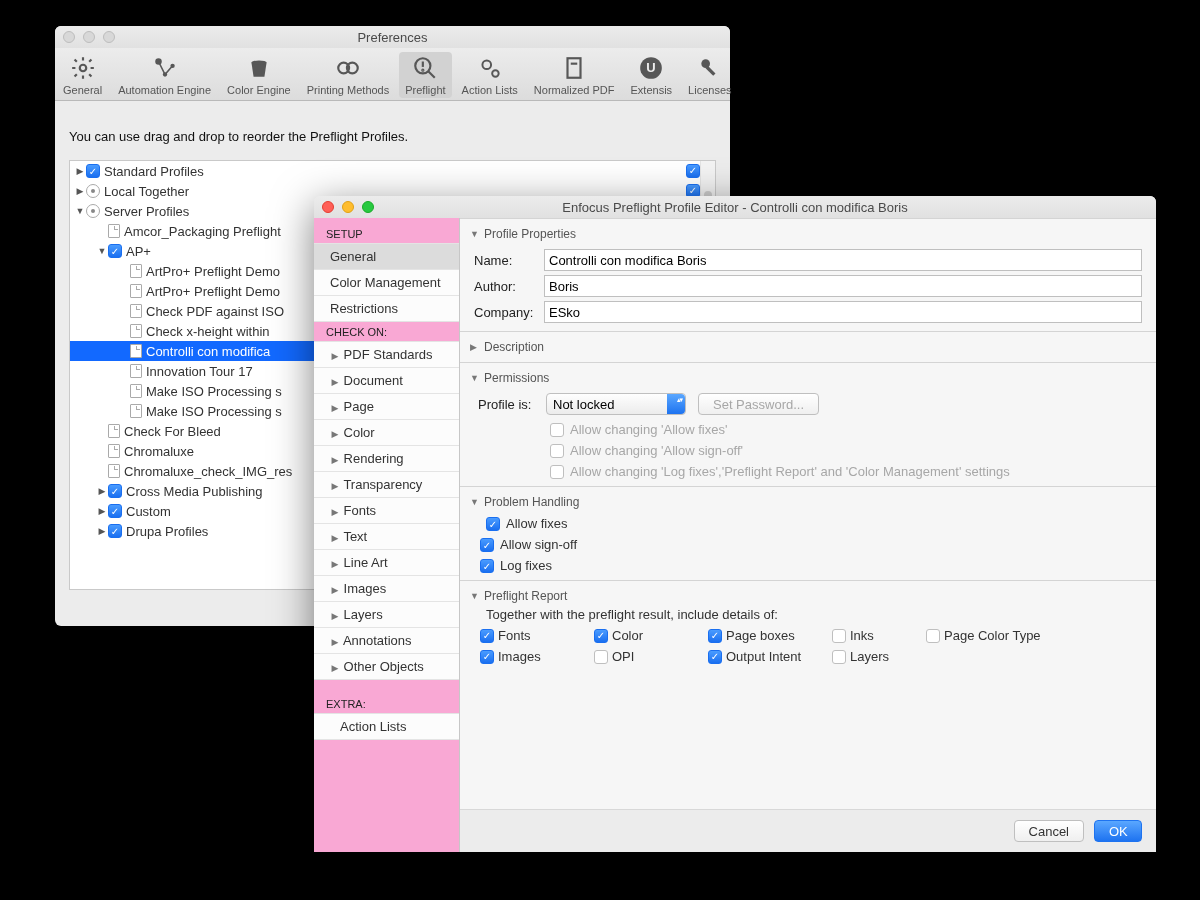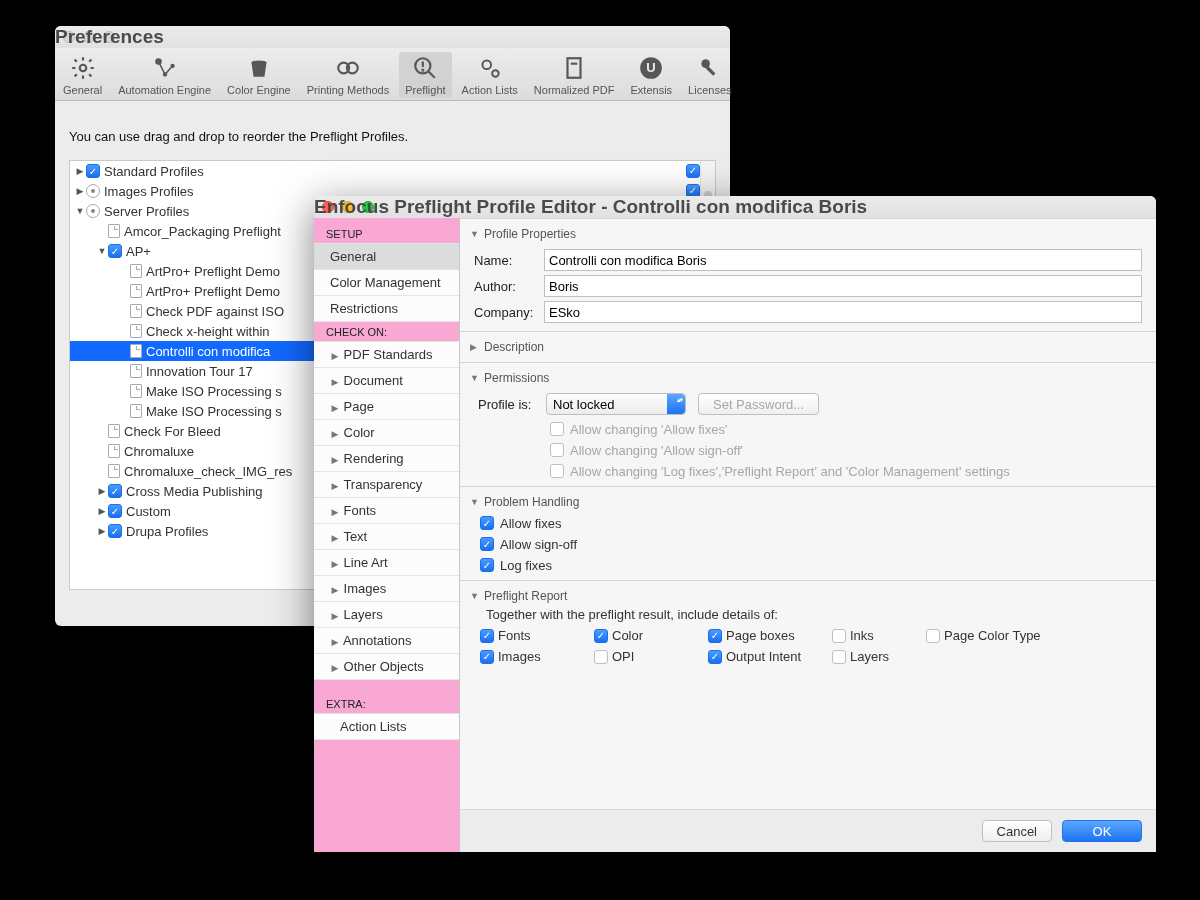--- a/index.html
+++ b/index.html
@@ -5,21 +5,21 @@
   html, body { margin: 0; padding: 0; width: 1200px; height: 900px; background: #000; font-family: -apple-system, "Helvetica Neue", Arial, sans-serif; font-size: 13px; color: #333; overflow: hidden; }
   * { box-sizing: border-box; }
   .window { position: absolute; background: #ececec; border-radius: 6px; box-shadow: 0 10px 40px rgba(0,0,0,0.5); }
   .titlebar { height: 22px; background: linear-gradient(#ececec,#e1e1e1); border-top-left-radius: 6px; border-top-right-radius: 6px; display: flex; align-items: center; position: relative; padding: 0 8px; }
   .traffic { display: flex; gap: 8px; }
   .tbtn { width: 12px; height: 12px; border-radius: 50%; }
   .tbtn.close { background: #ff5f57; border: 1px solid #e33e32; }
   .tbtn.min   { background: #ffbd2e; border: 1px solid #e1a116; }
   .tbtn.zoom  { background: #28c940; border: 1px solid #1aab29; }
   .tbtn.inactive { background: #d8d8d8; border: 1px solid #bdbdbd; }
-  .wintitle { position: absolute; left: 0; right: 0; text-align: left; font-size: 19px; color: #4a4a4a; pointer-events: none; font-weight: bold; }
+  .wintitle { position: absolute; left: 0; right: 0; text-align: center; font-size: 13px; color: #4a4a4a; pointer-events: none; }
 
   
   #pref { left: 55px; top: 26px; width: 675px; height: 600px; }
   #pref .toolbar { display: flex; background: linear-gradient(#ececec,#dcdcdc); border-bottom: 1px solid #b9b9b9; padding: 4px 0 2px 0; }
   #pref .tbitem { flex: 0 0 auto; text-align: center; padding: 2px 6px 2px 6px; cursor: default; display: flex; flex-direction: column; align-items: center; gap: 2px; border-radius: 4px; margin: 0 2px; }
   #pref .tbitem.selected { background: #d2d2d2; }
   #pref .tbitem .tblabel { font-size: 11px; color: #555; }
   #pref .tbicon { width: 28px; height: 28px; display: flex; align-items: center; justify-content: center; color: #575757; }
   #pref .body { padding: 10px 14px 0 14px; }
   #pref .hint { font-size: 13px; color: #111; margin: 18px 0 16px 0; }
@@ -58,21 +58,21 @@
   .formrow label { width: 70px; text-align: left; font-size: 13px; color:#222; }
   .formrow input[type=text] { flex: 1; height: 22px; border: 1px solid #bfbfbf; border-radius: 0; padding: 0 4px; font-size:13px; }
   .perm label { width: 68px; }
   select.mac { height: 22px; border: 1px solid #bfbfbf; border-radius: 4px; font-size: 13px; background: linear-gradient(#fefefe,#ececec); padding: 0 22px 0 6px; -webkit-appearance: none; appearance: none; position: relative; }
   .selwrap { position: relative; display:inline-block; }
   .selwrap::after { content:""; position:absolute; right:1px; top:1px; bottom:1px; width:18px; background: linear-gradient(#5aa7ff,#1e73f0); border-radius: 0 4px 4px 0; }
   .selwrap::before { content:"▴▾"; position:absolute; right:4px; top:3px; font-size:7px; color:#fff; z-index:2; letter-spacing:-1px; line-height:7px; }
   button.mac { height: 22px; border: 1px solid #bfbfbf; border-radius: 4px; background: linear-gradient(#fff,#efefef); font-size: 13px; padding: 0 14px; color: #333; }
   button.mac:disabled { color:#a7a7a7; }
   button.mac.primary { background: linear-gradient(#5aa7ff,#1e73f0); border-color:#1e73f0; color:#fff; }
-  .cbline { display:flex; align-items:flex-start; gap:6px; margin-left: 80px; font-size:13px; color:#333; padding:3px 0; }
+  .cbline { display:flex; align-items:flex-end; gap:6px; margin-left: 80px; font-size:13px; color:#333; padding:3px 0; }
   .cbline.disabled { color:#a7a7a7; }
   .cbsmall { width:14px; height:14px; border:1px solid #bfbfbf; border-radius:3px; display:inline-flex; align-items:center; justify-content:center; background:#fff; }
   .cbsmall.on { background: linear-gradient(#4a9cff,#1a6ff0); border-color:#1a6ff0; color:#fff; font-size:10px; }
   .cbsmall.on::after { content:"✓"; }
   .reportgrid { display: grid; grid-template-columns: 110px 110px 120px 90px 1fr; gap: 6px 4px; margin-left: 10px; font-size:13px; }
   .reportgrid .cell { display:flex; align-items:center; gap:4px; }
   .footer { margin-top: auto; display:flex; justify-content:flex-end; gap:10px; padding: 10px 14px; border-top: 1px solid #d8d8d8; background:#ececec; }
   
   svg { display: block; }
 </style>
@@ -185,21 +185,21 @@
             <span class="disc" style="margin-left:4px;">▶</span>
             <span class="cbicon on">✓</span>
             <span class="label">Standard Profiles</span>
             <span class="cbright on"></span>
           </div>
           <div class="row">
             <span class="disc" style="margin-left:4px;">▶</span>
             <span class="eyeicon">
               <span></span>
             </span>
-            <span class="label">Images Profiles</span>
+            <span class="label">Local Together</span>
             <span class="cbright on"></span>
           </div>
           <div class="row">
             <span class="disc" style="margin-left:4px;">▼</span>
             <span class="eyeicon">
               <span></span>
             </span>
             <span class="label">Server Profiles</span>
           </div>
           <div class="row">
@@ -382,21 +382,21 @@
             <span class="cbsmall"></span>
             <span>Allow changing 'Log fixes','Preflight Report' and 'Color Management' settings</span>
           </div>
       </div>
 
       <div class="section">
         <div class="section-head">
             <span class="tri">▼</span>
             <span>Problem Handling</span>
           </div>
-        <div class="cbline" style="margin-left:10px;">
+        <div class="cbline" style="margin-left:16px;">
             <span class="cbsmall on"></span>
             <span>Allow fixes</span>
           </div>
         <div class="cbline" style="margin-left:10px;">
             <span class="cbsmall on"></span>
             <span>Allow sign-off</span>
           </div>
         <div class="cbline" style="margin-left:10px;">
             <span class="cbsmall on"></span>
             <span>Log fixes</span>
@@ -444,17 +444,17 @@
             </div>
             <div class="cell">
               <span class="cbsmall"></span>
               <span>Layers</span>
             </div>
           </div>
       </div>
 
       <div class="footer">
         <button class="mac">Cancel</button>
-        <button class="mac primary" style="width:80px;">OK</button>
+        <button class="mac primary" style="width:48px;">OK</button>
       </div>
     </div>
   </div>
 </div>
 
 </body></html>

